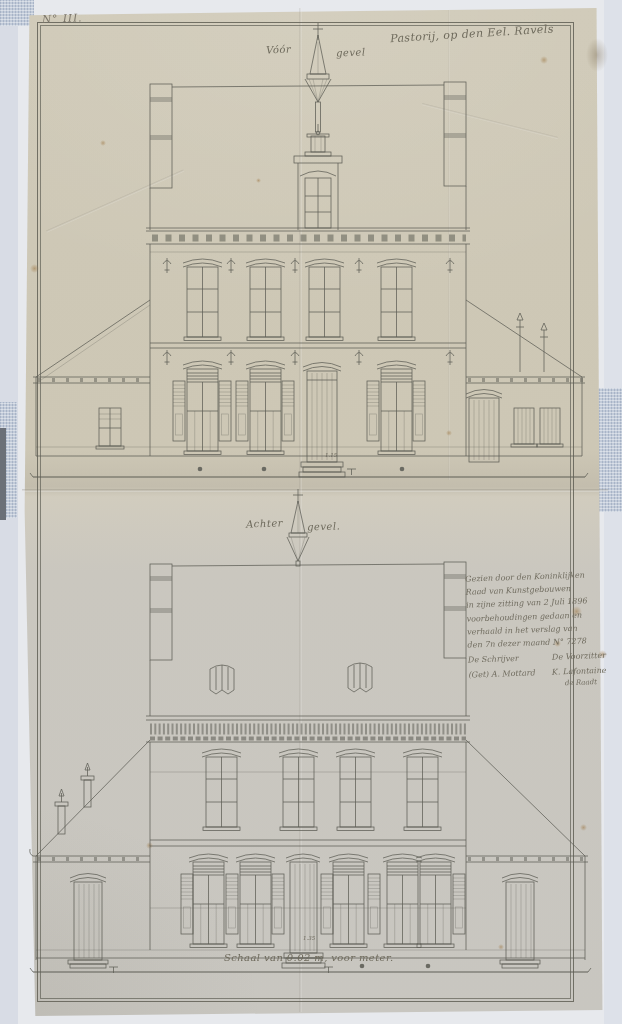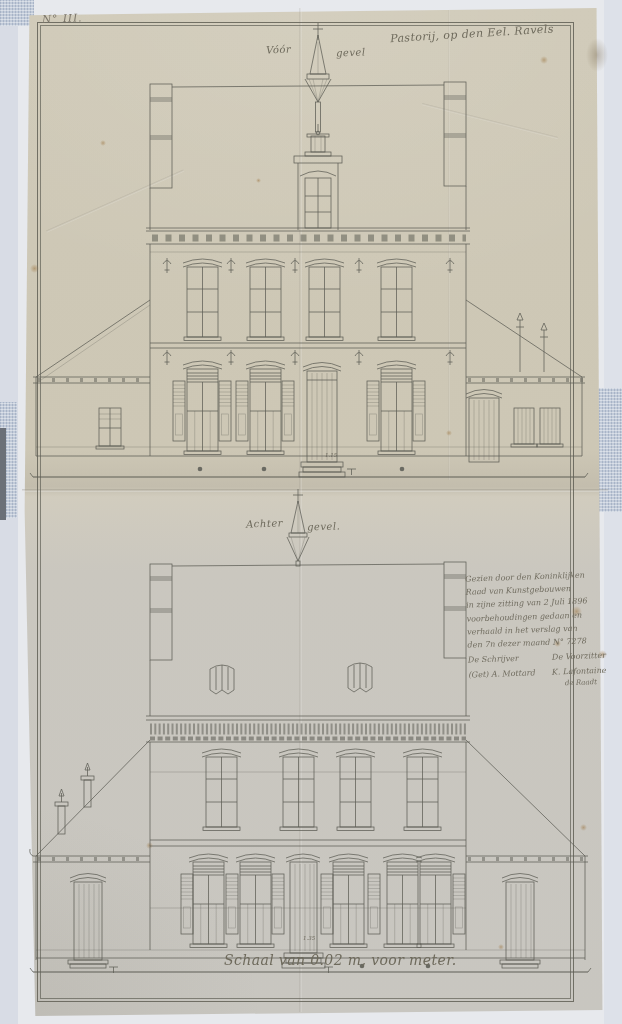--- a/index.html
+++ b/index.html
@@ -38,21 +38,21 @@
   .thick{stroke-width:1.15;}
   .dentils{stroke:rgba(94,94,86,.55);stroke-width:7;stroke-dasharray:6 7.5;}
   .modillions{stroke:rgba(88,88,80,.5);stroke-width:11;stroke-dasharray:2 2.3;}
   .scallop{stroke:rgba(88,88,80,.55);stroke-width:4;stroke-dasharray:5 2.6;}
   .ticks{stroke:rgba(94,94,86,.5);stroke-width:4;stroke-dasharray:3 11;}
   .dim{fill:#6f6b5f;stroke:none;font:italic 5.5px "DejaVu Serif",serif;}
   .hw{position:absolute;font-family:"DejaVu Serif",serif;font-style:italic;color:#6e6a5c;}
   .plate{left:42px;top:12px;font-size:10.5px;color:#7c766a;transform:rotate(-2deg);letter-spacing:1px;}
   .title{left:390px;top:27px;width:175px;font-size:11px;transform:rotate(-3.5deg);letter-spacing:.4px;white-space:nowrap;}
   .lbl{font-size:10px;transform:rotate(-2deg);letter-spacing:.5px;}
-  .scale-note{left:224px;top:952px;width:220px;font-size:14px;letter-spacing:.4px;white-space:nowrap;}
+  .scale-note{left:224px;top:952px;width:220px;font-size:10px;letter-spacing:.4px;white-space:nowrap;}
   .approval{left:467px;top:570px;width:150px;font-size:8px;line-height:13.2px;transform:rotate(-2deg);color:#716d60;}
   .approval .row{display:flex;justify-content:space-between;width:138px;margin-top:2px;}
   .approval .sub{text-align:right;width:128px;font-size:7px;line-height:9px;}
 </style>
 </head>
 <body>
 
 <div class="scan">
   <div class="backing-left"></div>
   <div class="backing-right"></div>

